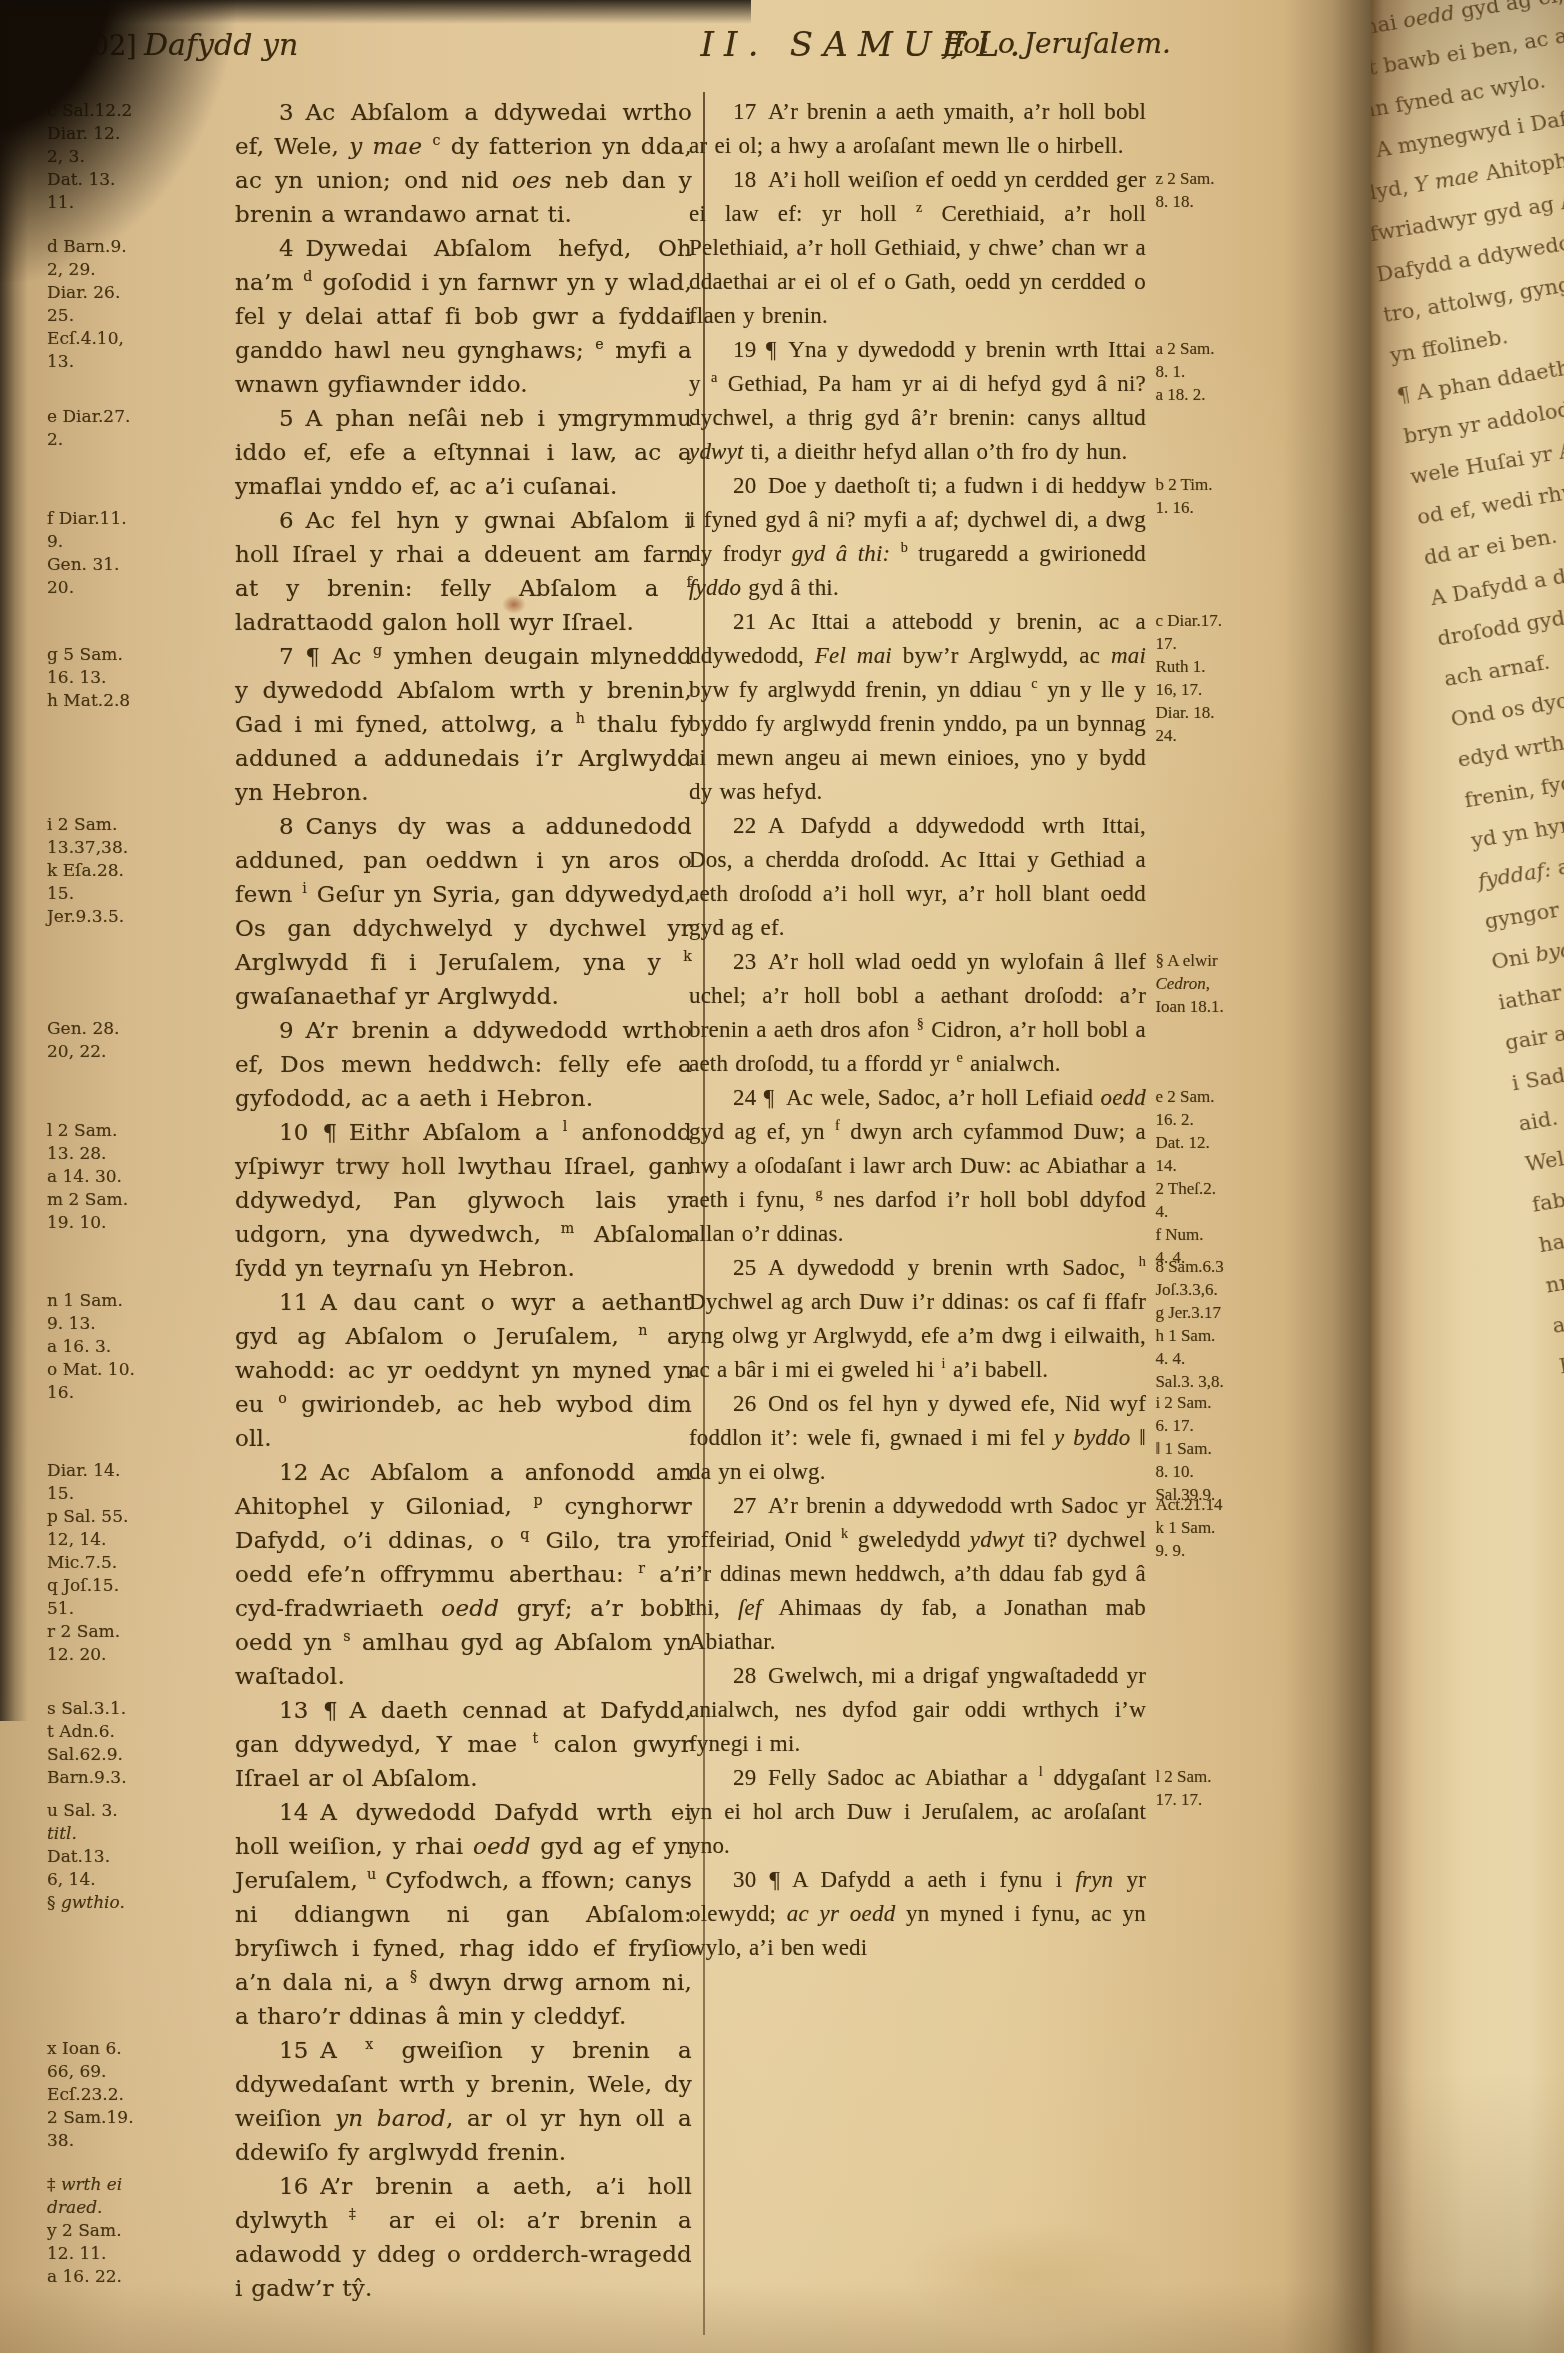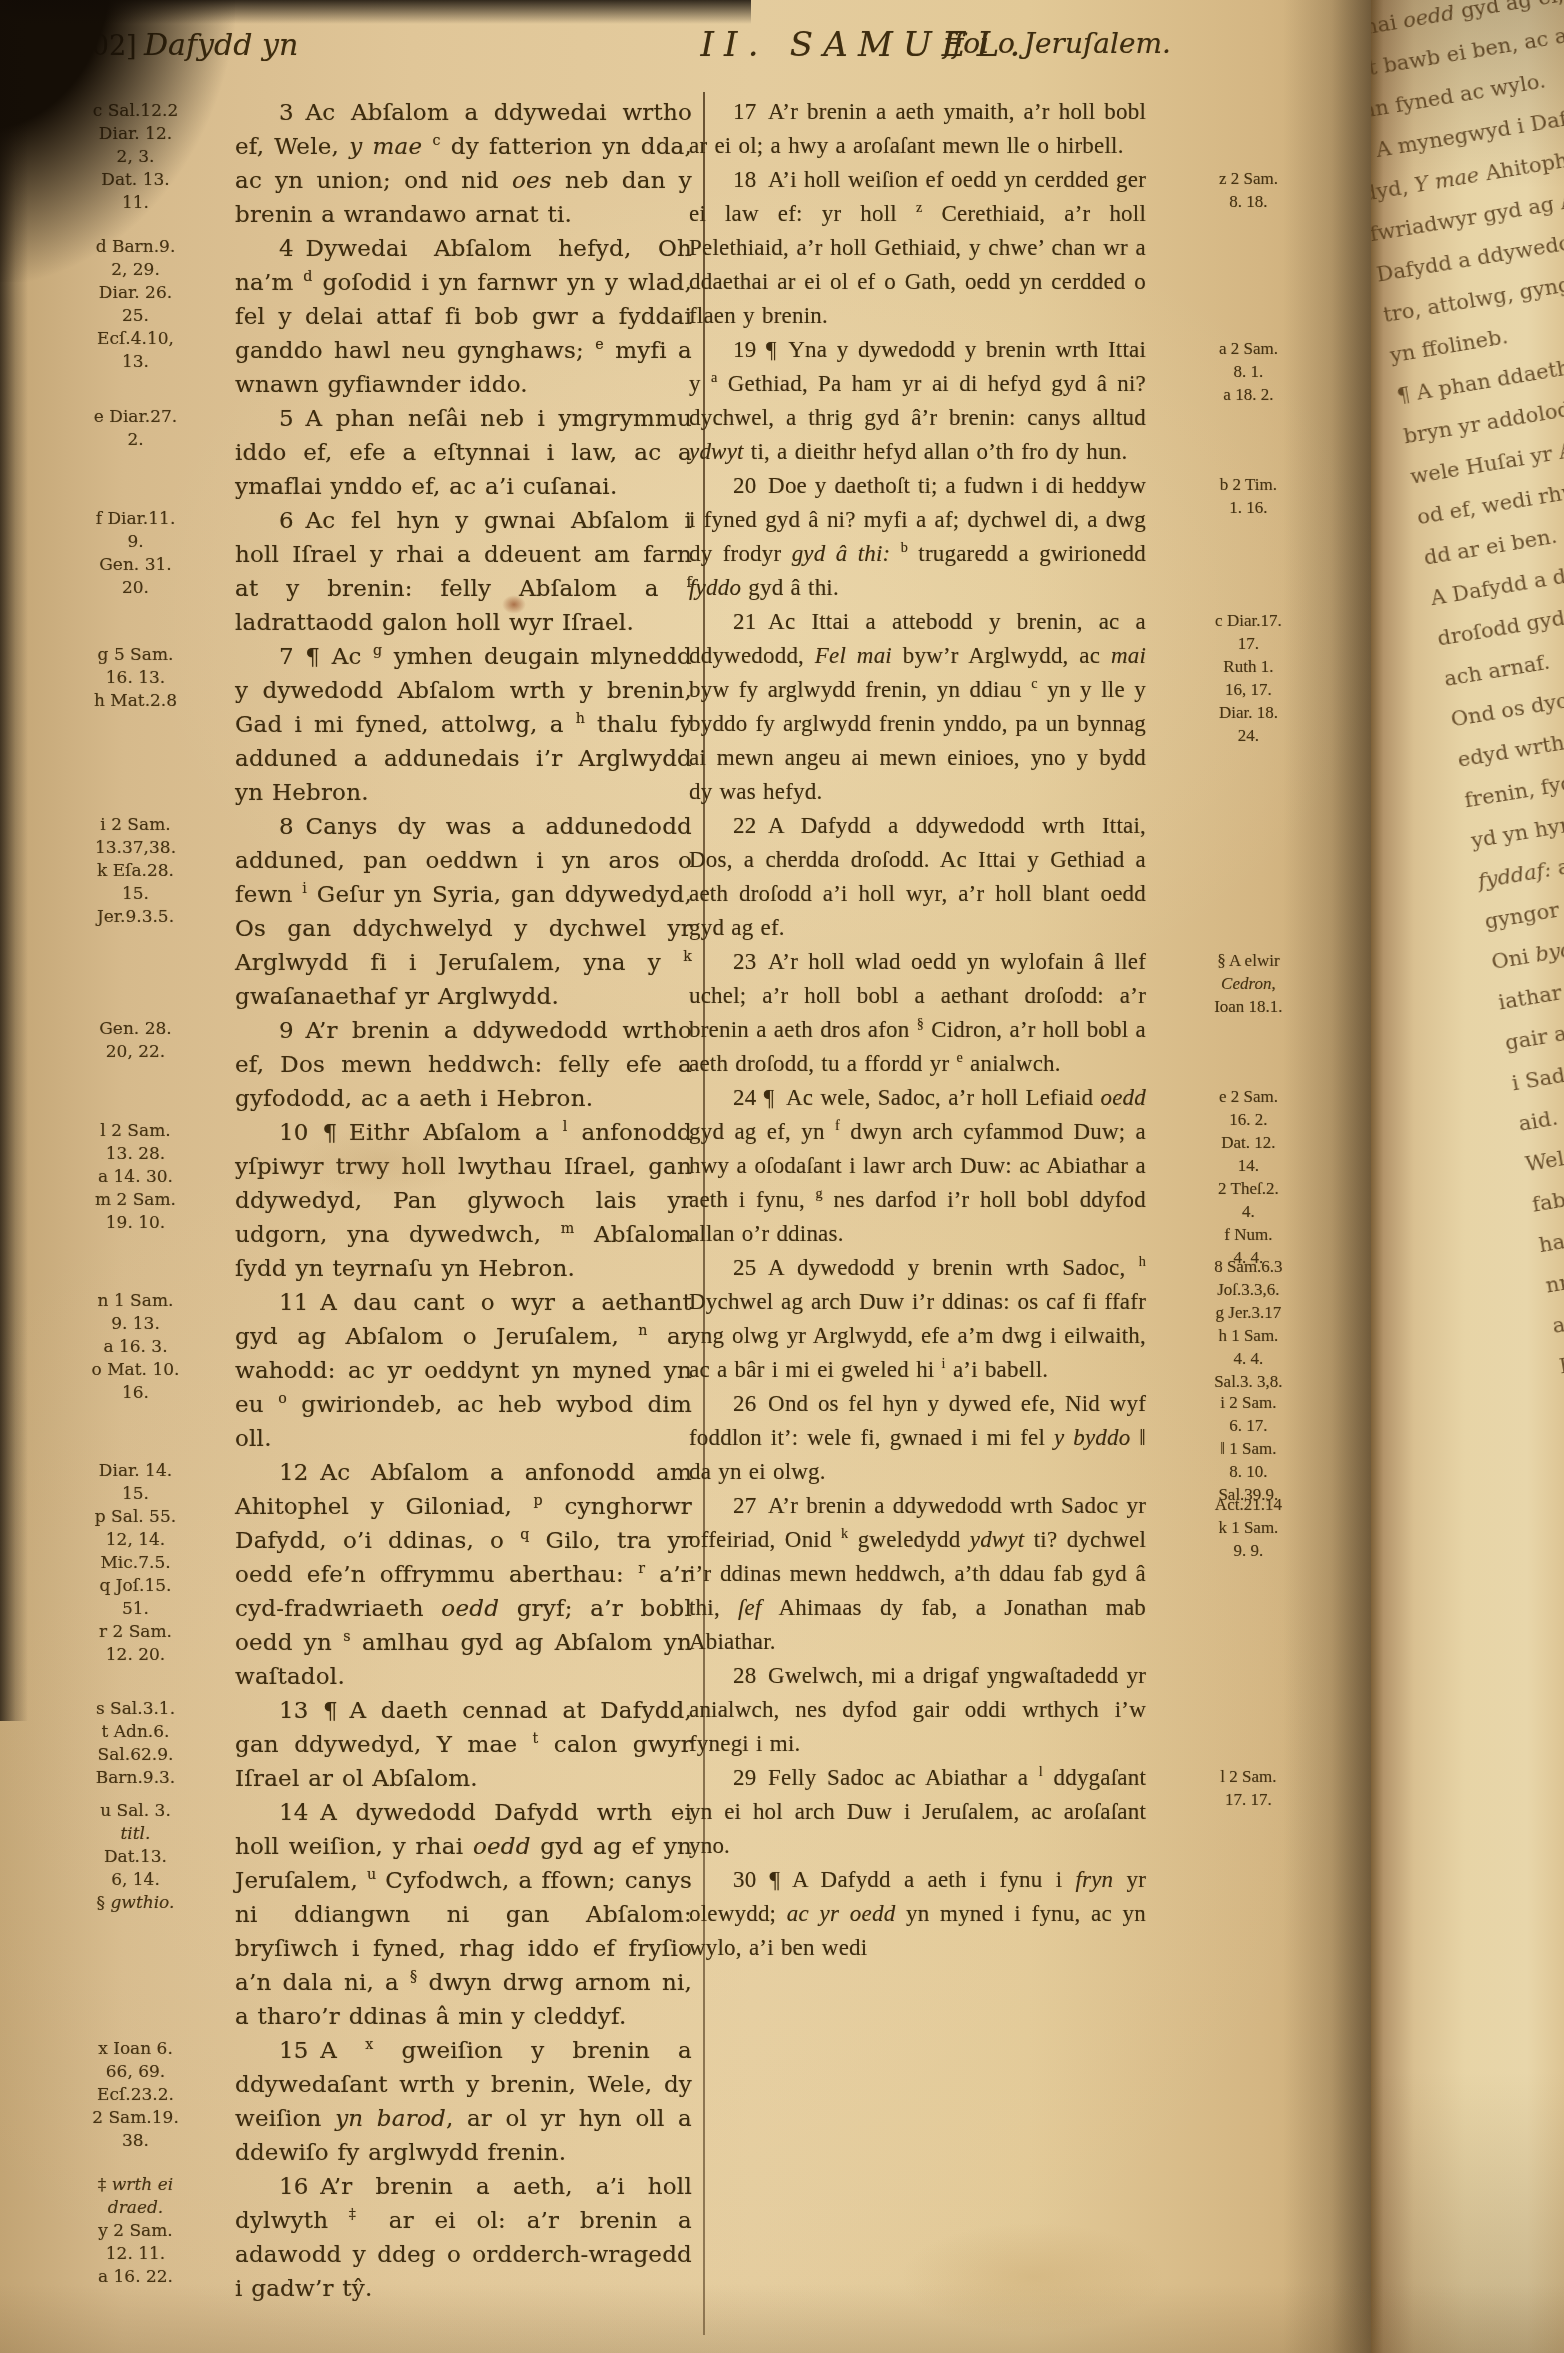--- a/index.html
+++ b/index.html
@@ -47,21 +47,21 @@
   .col { position:absolute; top:95px; width:457px; font-size:23px; line-height:34px;
          text-align:justify; letter-spacing:0.2px; word-spacing:1.2px; }
   .col-left  { left:235px; }
   .col-right { left:689px;font-family:Liberation Serif, serif; }
   .divider { position:absolute; left:703px; top:92px; height:2243px; width:2.3px;
              background:linear-gradient(180deg, rgba(74,52,24,0.8), rgba(74,52,24,0.55)); }
   .verse { position:relative; margin:0; text-indent:44px; }
   .vnum { margin-right:11.7px; }
   .vtext i { font-style:italic; }
   .vtext sup { font-size:0.62em; line-height:0; vertical-align:super; }
-  .notes { position:absolute; top:3.9px; font-size:17px; line-height:23px; text-align:center;
+  .notes { position:absolute; top:3.9px; font-size:17px; line-height:23px; text-align:left;
            text-indent:0; letter-spacing:0; word-spacing:0; color:#463313; }
   .col-left  .notes { left:-188px; width:177px; }
   .col-right .notes { left:100%; margin-left:9.4px; width:186px; }
   .note-line { display:block; white-space:nowrap; }
   
   .curl { position:absolute; left:1371px; top:0; width:194px; height:2354px; overflow:hidden;
     background:linear-gradient(90deg,#7e6138 0px,#b3946a 12.5px,#d9c091 43px,#e7d4a6 94px,#e8d6aa 156px,#ddc493 194px); }
   .curl-inner { position:absolute; left:-45px; top:-28px; width:438px;
     transform:rotate(-9.5deg); transform-origin:top left;
     font-size:21px; line-height:41px; color:rgba(86,60,26,0.88);

